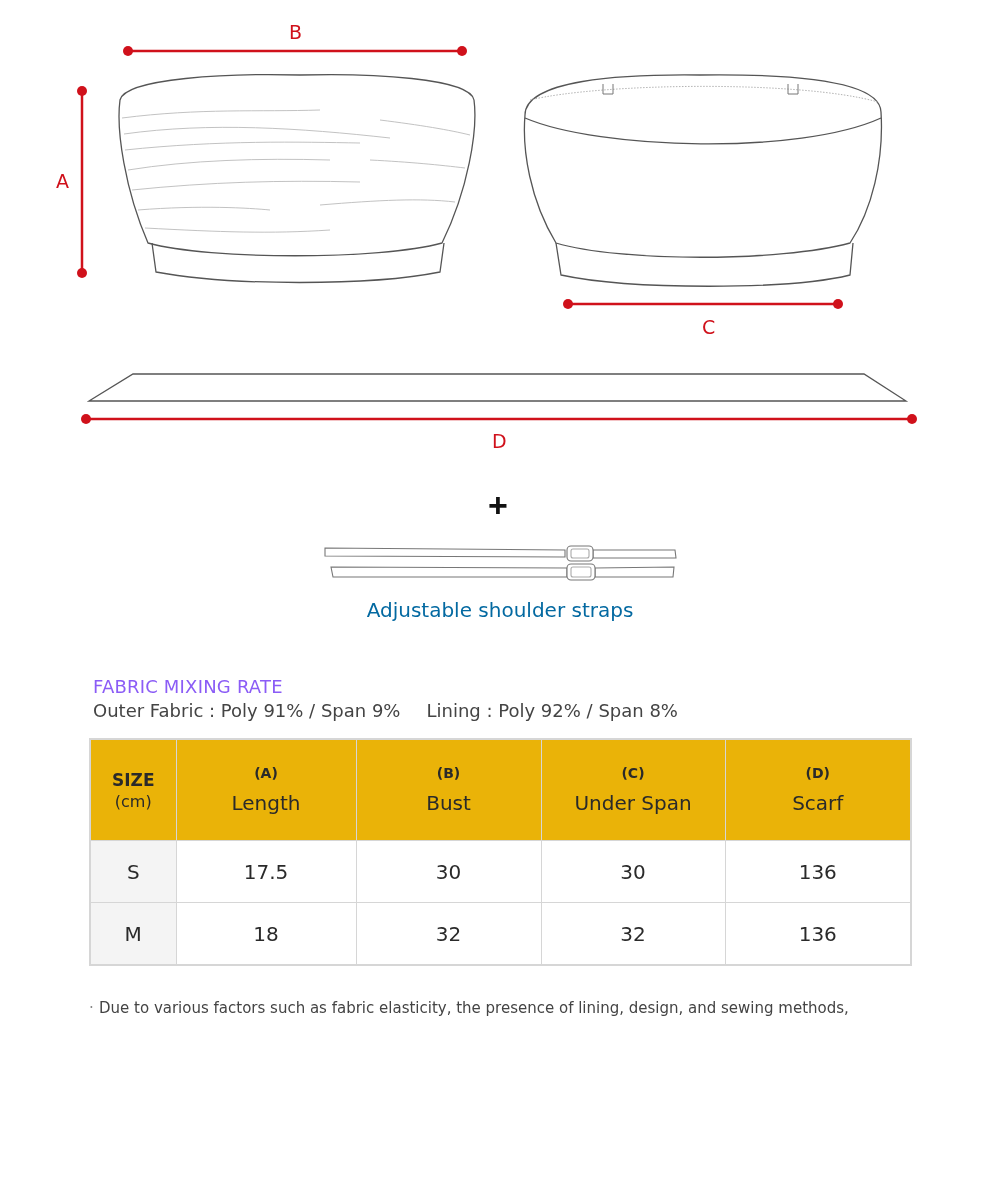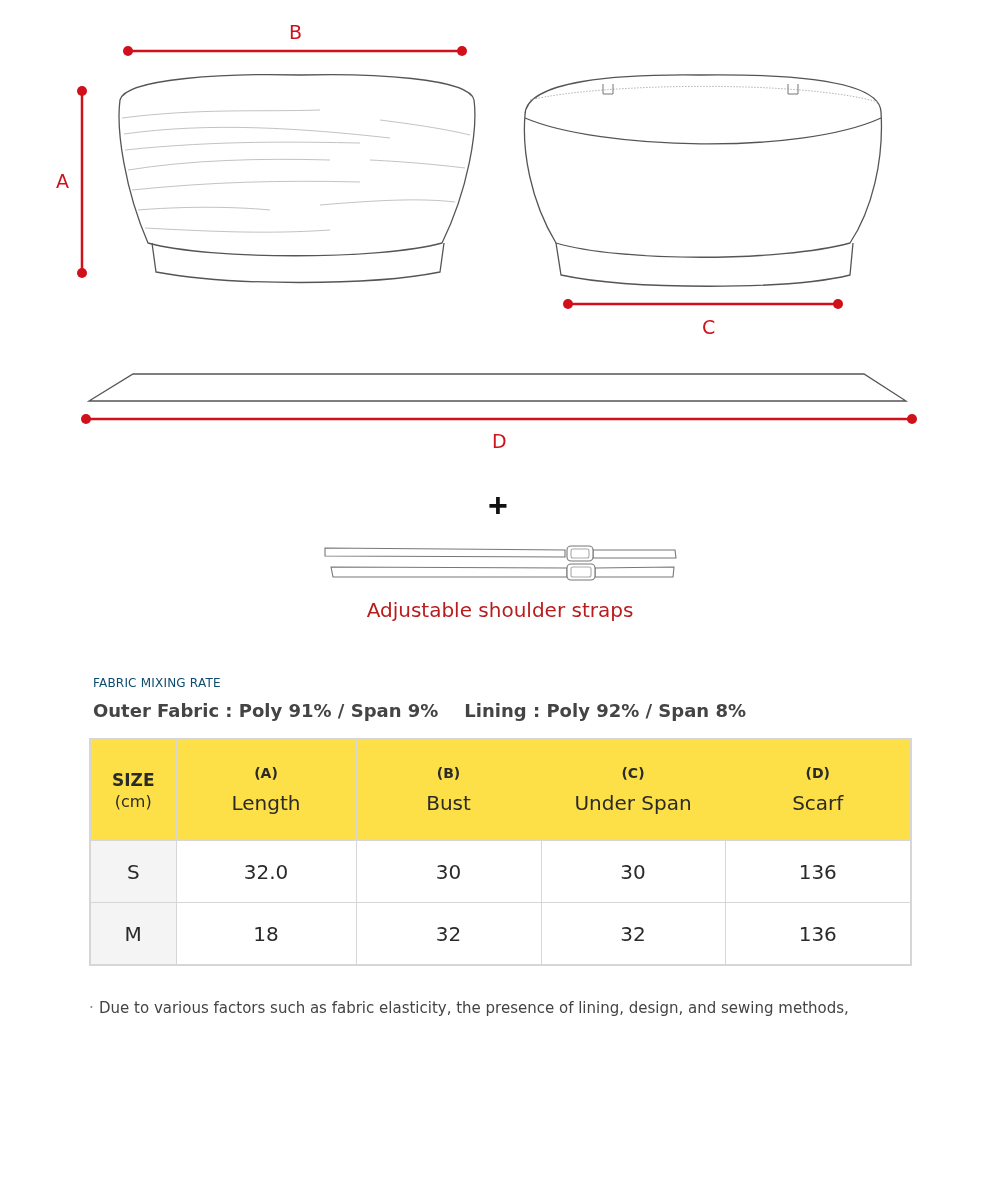--- a/index.html
+++ b/index.html
@@ -1,28 +1,28 @@
 <!DOCTYPE html>
 <html><head>
 <meta charset="utf-8">
 <style>
   html, body { margin: 0; padding: 0; background: #ffffff; }
   body { width: 1000px; height: 1200px; position: relative; overflow: hidden;
          font-family: "Liberation Sans", sans-serif; color: #222; }
   .dim-label { position: absolute; color: #d0111b; font-size: 19px; font-family: "DejaVu Sans", sans-serif; }
   svg { position: absolute; left: 0; top: 0; }
   .plus { position: absolute; left: 488px; top: 488px; font-size: 34px; font-weight: bold; color: #111; line-height: 34px; }
-  .strap-caption { position: absolute; left: 0; width: 1000px; top: 598px; text-align: center; font-size: 20px; color: #b91c1c; font-family: "DejaVu Sans", sans-serif; }
-  .fabric-title { position: absolute; left: 93px; top: 676px; font-size: 12px; color: #0c4a6e; letter-spacing: 0.2px; font-family: "DejaVu Sans", sans-serif; }
-  .fabric-line { position: absolute; left: 93px; top: 700px; font-size: 18px; color: #444; font-family: "DejaVu Sans", sans-serif; font-weight: 700; }
+  .strap-caption { position: absolute; left: 0; width: 1000px; top: 598px; text-align: center; font-size: 20px; color: #0369a1; font-family: "DejaVu Sans", sans-serif; }
+  .fabric-title { position: absolute; left: 93px; top: 676px; font-size: 18px; color: #8b5cf6; letter-spacing: 0.2px; font-family: "DejaVu Sans", sans-serif; }
+  .fabric-line { position: absolute; left: 93px; top: 700px; font-size: 18px; color: #444; font-family: "DejaVu Sans", sans-serif; font-weight: 400; }
   .fabric-line span.gap { display: inline-block; width: 26px; }
   table.sizes { position: absolute; left: 89px; top: 738px; width: 823px; border-collapse: collapse;
                 border: 2px solid #d6d6d6; font-family: "DejaVu Sans", sans-serif; }
   table.sizes td, table.sizes th { border: 1px solid #d6d6d6; text-align: center; padding: 0; }
-  table.sizes thead th { background: #fde047; height: 100px; font-weight: normal; color: #2a2a2a; }
+  table.sizes thead th { background: #eab308; height: 100px; font-weight: normal; color: #2a2a2a; }
   table.sizes tbody td { height: 61px; font-size: 20px; color: #2a2a2a; }
   table.sizes tbody td.size-cell { background: #f4f4f4; }
   .col-letter { display: block; font-size: 14px; font-weight: bold; margin-bottom: 10px; }
   .col-name { display: block; font-size: 20px; }
   .size-head { display: block; font-size: 17px; font-weight: bold; }
   .size-unit { display: block; font-size: 16px; margin-top: 2px; }
   .notes { position: absolute; left: 89px; top: 988px; width: 820px; font-family: "DejaVu Sans", sans-serif; font-size: 15px; color: #444; margin-top: 8px; }
   .note { margin-bottom: 10px; line-height: 24px; }
   .note .bullet { display: inline-block; width: 10px; color: #888; }
   .note .line2 { display: block; padding-left: 15px; }
@@ -139,21 +139,21 @@
       </th>
       <th>
         <span class="col-letter">(D)</span>
         <span class="col-name">Scarf</span>
       </th>
     </tr>
   </thead>
   <tbody>
     <tr>
       <td class="size-cell">S</td>
-      <td>32.0</td>
+      <td>17.5</td>
       <td>30</td>
       <td>30</td>
       <td>136</td>
     </tr>
     <tr>
       <td class="size-cell">M</td>
       <td>18</td>
       <td>32</td>
       <td>32</td>
       <td>136</td>

